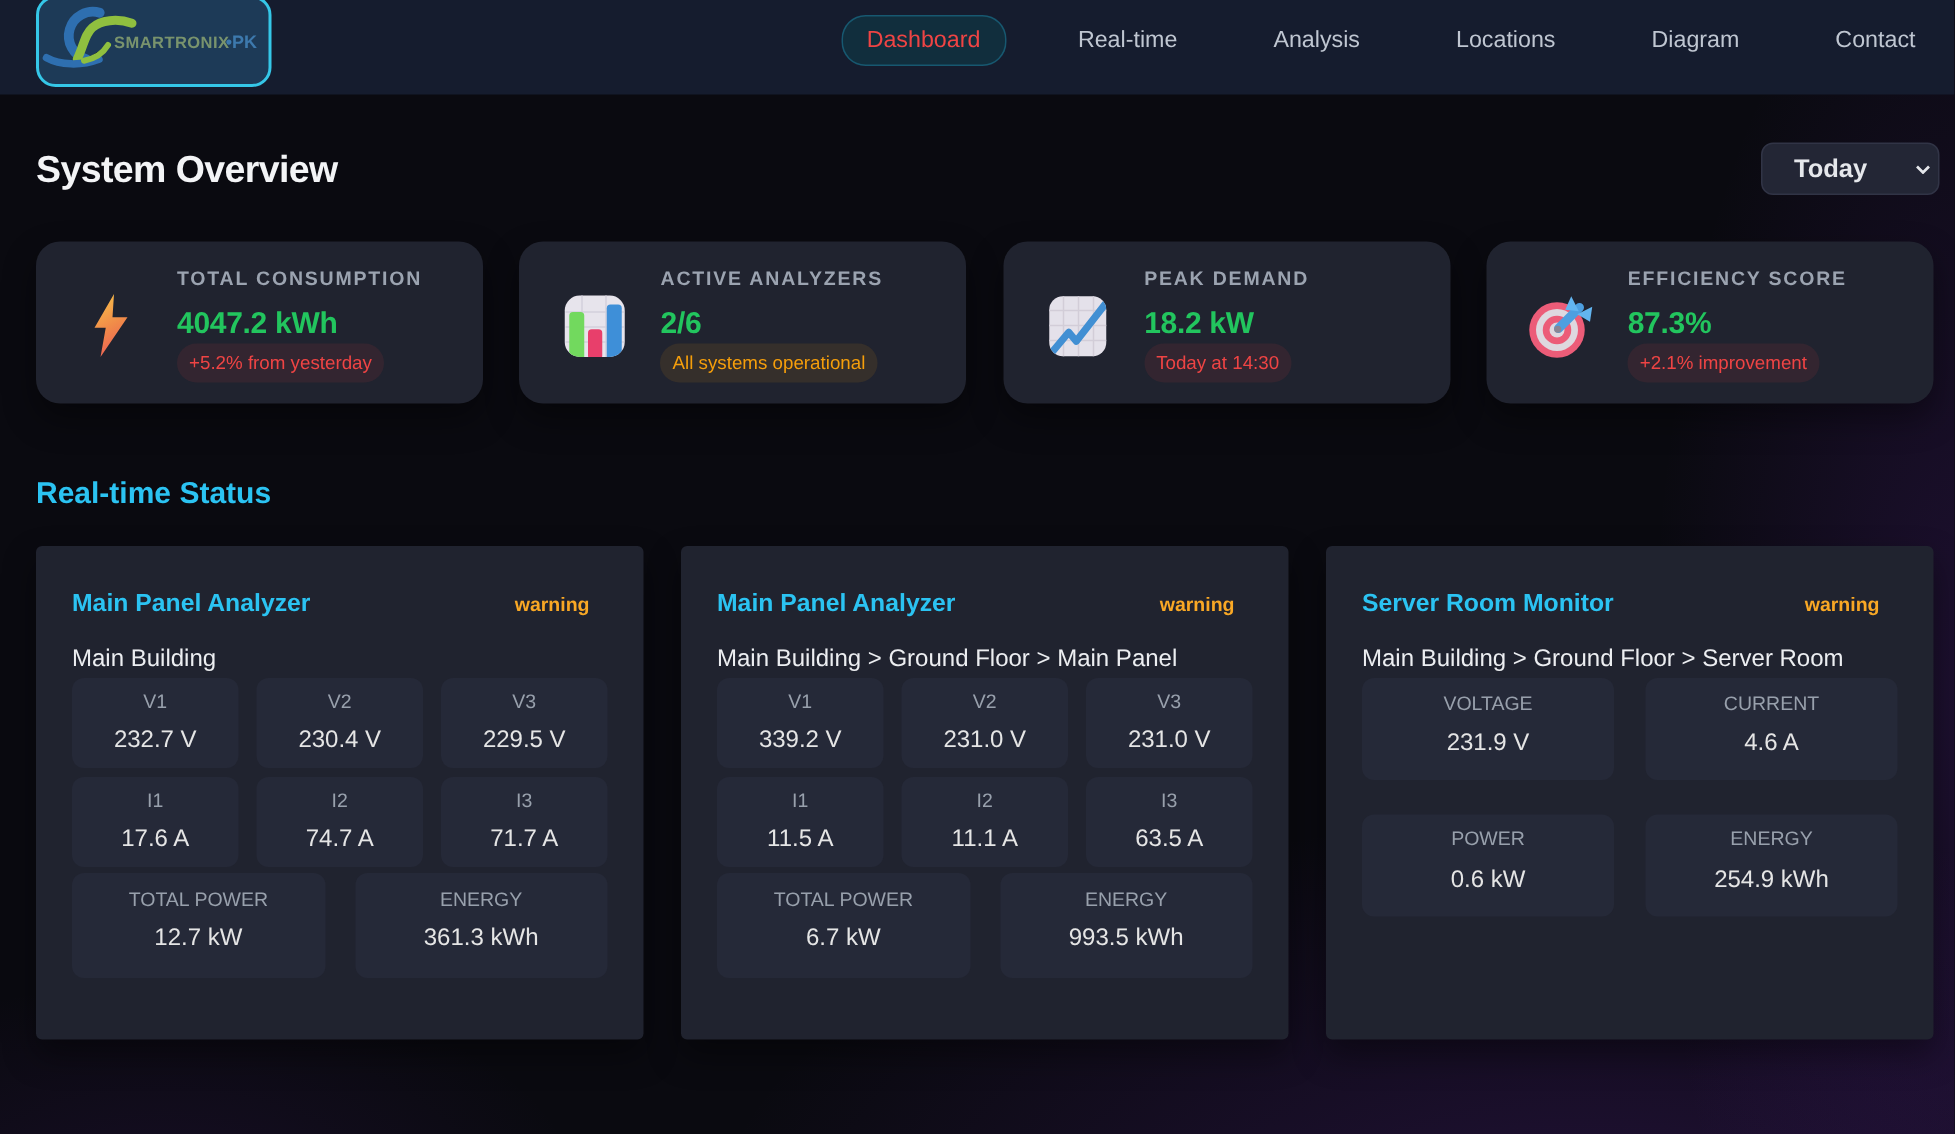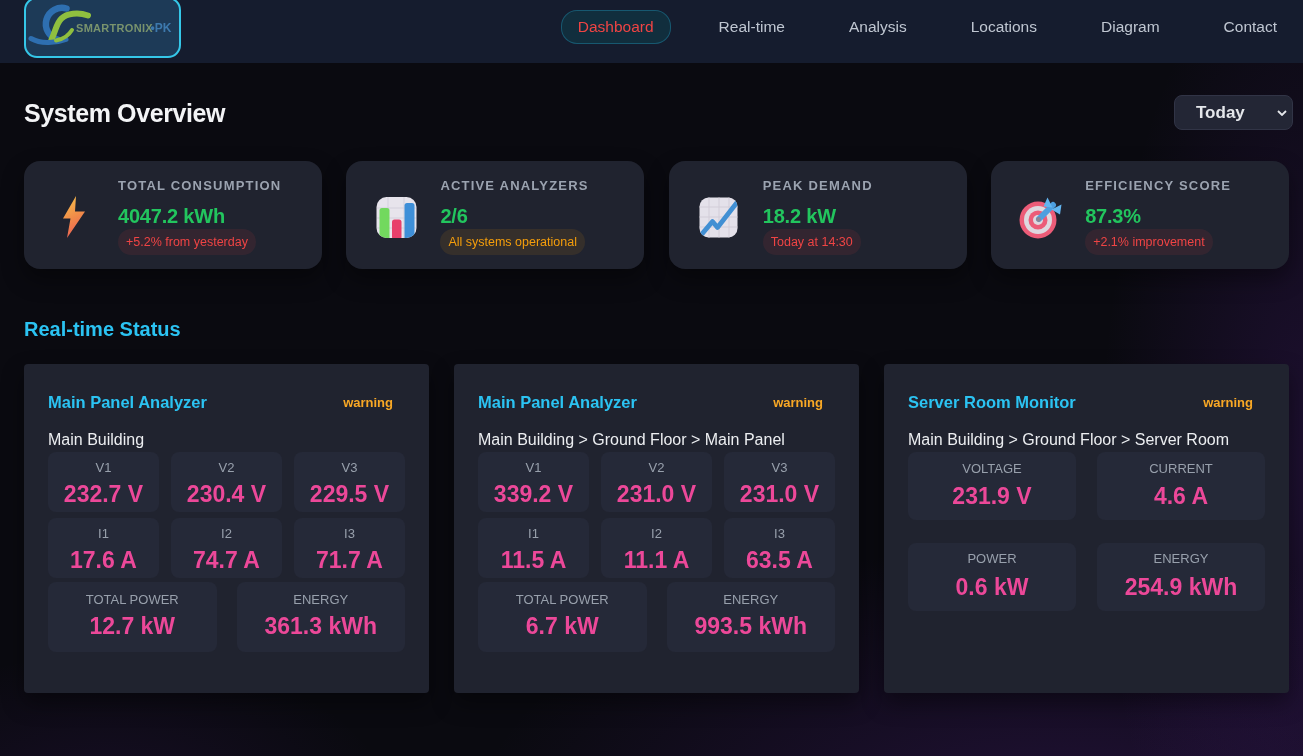--- a/index.html
+++ b/index.html
@@ -70,21 +70,21 @@
 .g3 { display:grid; grid-template-columns:repeat(3,1fr); gap:6.5px 12px; margin-top:4px; }
 .g3 .tile { height:59.5px; padding-top:9px; }
 .g2 { display:grid; grid-template-columns:repeat(2,1fr); gap:20px; margin-top:4px; }
 .g2 .tile { height:70px; padding-top:11px; }
 .g2 .tile .tv { margin-top:10px; }
 .g22 { display:grid; grid-template-columns:repeat(2,1fr); gap:22.5px 21px; margin-top:4px; }
 .g22 .tile { height:68px; padding-top:9.5px; }
 .g22 .tile .tv { margin-top:11.5px; }
 .tile { background:#252938; border-radius:8px; text-align:center; }
 .tile .tl { color:#98a0ac; font-size:13px; line-height:13px; }
-.tile .tv { color:#ec4899; font-size:23px; font-weight:bold; line-height:20px; margin-top:9.5px; }
+.tile .tv { color:#e5e5e5; font-size:16px; font-weight:normal; line-height:20px; margin-top:9.5px; }
 </style>
 </head>
 <body>
 <header>
   <div class="logobox">
     <svg width="153" height="57" viewBox="0 0 153 57">
       <path d="M 40.5,9.5 A 14.2,14.2 0 1 0 31.5,40.5" fill="none" stroke="#2e6fb0" stroke-width="6.5" stroke-linecap="round"></path>
       <path d="M 62,16.5 C 52,13 41,14.5 35.5,19.5 C 30.5,24 30,31 25.5,40.5" fill="none" stroke="#8fbf3f" stroke-width="6" stroke-linecap="round"></path>
       <path d="M 5,39.5 C 14,44.5 28,45 40,40.5" stroke="#2e6fb0" stroke-width="5" fill="none" stroke-linecap="round"></path>
       <path d="M 30,41.5 C 38,40 43,36 46,31" stroke="#8fbf3f" stroke-width="4" stroke-linecap="round"></path>

